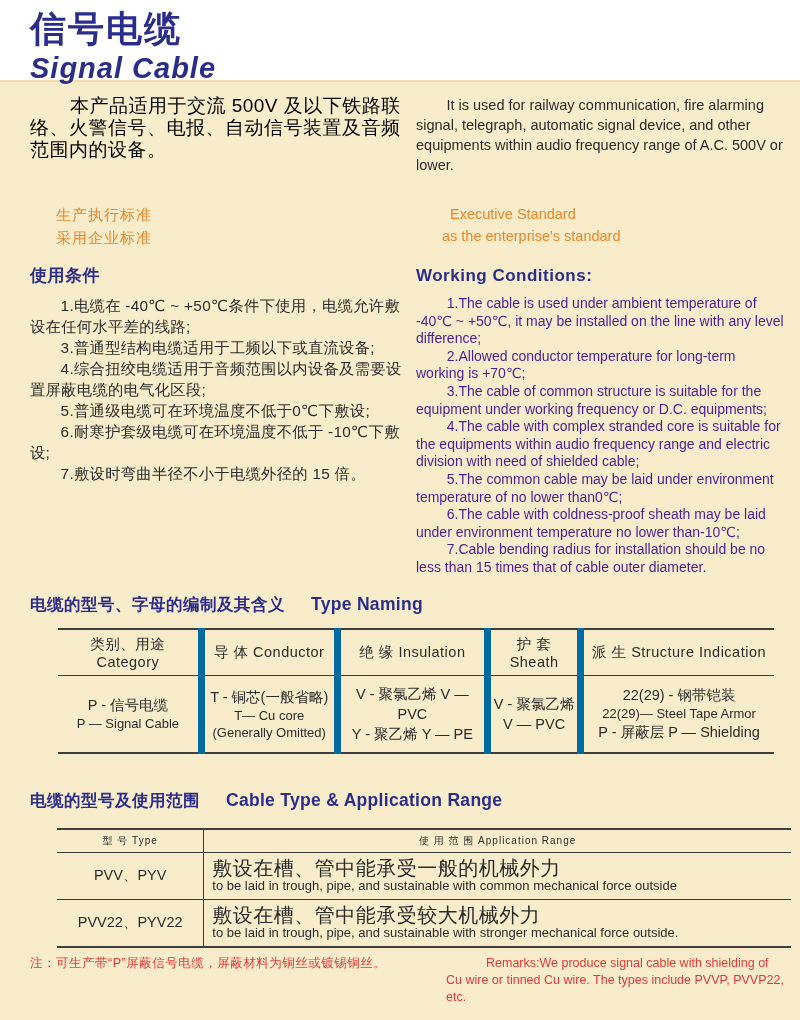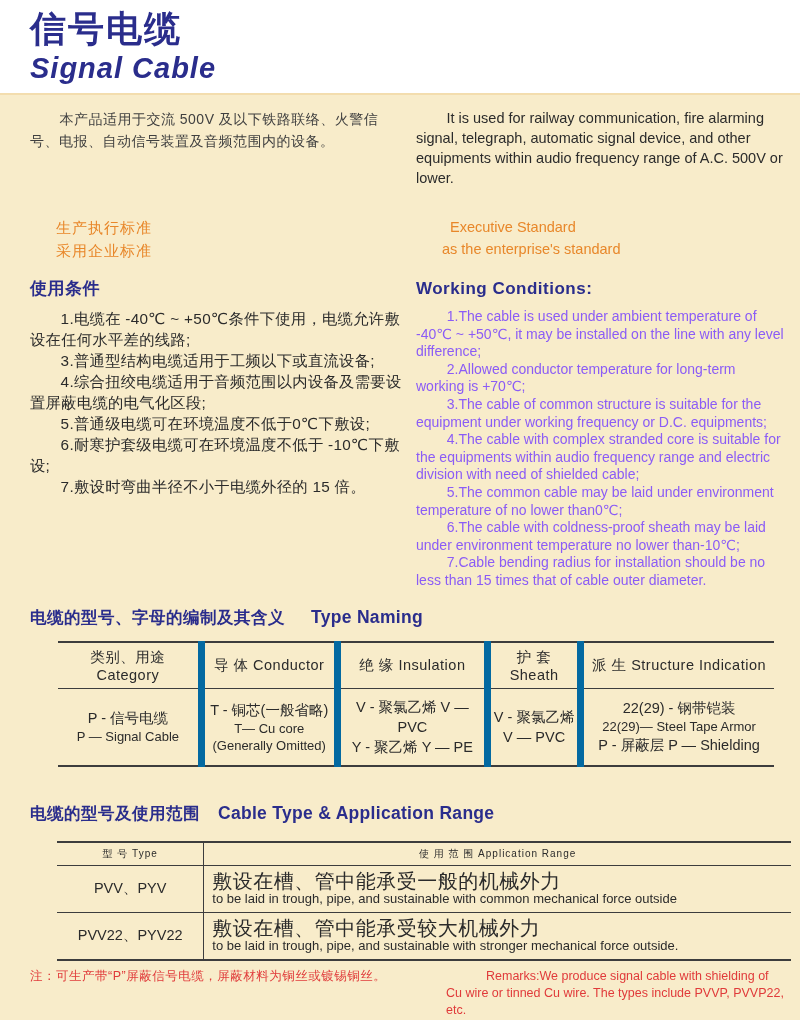--- a/index.html
+++ b/index.html
@@ -11,21 +11,21 @@
   .page{
     width:800px;height:1020px;
     background:#f8ecca;
     overflow:hidden;
     position:relative;
     box-sizing:border-box;
   }
   
   .header{
     background:#ffffff;
-    height:95px;
+    height:82px;
     box-sizing:border-box;
     padding:8px 0 0 30px;
     border-bottom:2px solid #f3ddae;
   }
   .title-zh{
     margin:0;
     color:#2a2d8c;
     font-size:36px;
     font-weight:bold;
     letter-spacing:2px;
@@ -37,49 +37,49 @@
     font-size:29px;
     font-weight:bold;
     font-style:italic;
     letter-spacing:1px;
     line-height:36px;
   }
   
   .content{padding:0 14px 0 30px;box-sizing:border-box;}
   .two-col{display:grid;grid-template-columns:372px 1fr;column-gap:14px;}
   p{margin:0;}
-  .zh-text{font-size:14px;line-height:22px;color:#404040;letter-spacing:0.5px;}
+  .zh-text{font-size:19px;line-height:22px;color:#000000;letter-spacing:0.5px;}
   .en-text{font-size:14.5px;line-height:20px;color:#2b2b2b;}
   .indent{text-indent:2.1em;}
   
   .intro-row{padding-top:13px;}
   
   .standards-row{margin-top:28px;}
   .standards-zh div{color:#e8872a;font-size:15px;line-height:23px;padding-left:26px;letter-spacing:1px;}
   .standards-en div{color:#e8872a;font-size:14.5px;line-height:22px;padding-left:26px;}
   .standards-en div:first-child{padding-left:34px;}
   
   .conditions-row{margin-top:16px;}
   h3.sec{
     margin:0 0 9px 0;
     color:#2a2d8c;
     font-size:17px;
     font-weight:bold;
     letter-spacing:0.5px;
     line-height:21px;
   }
   .cond-zh p{font-size:15.3px;line-height:21px;color:#2b2b2b;text-indent:2em;letter-spacing:0.3px;}
-  .cond-en p{font-size:14px;line-height:17.6px;color:#8b5cf6;text-indent:2.2em;}
+  .cond-en p{font-size:14px;line-height:17.6px;color:#4c1d95;text-indent:2.2em;}
   
   .pair-heading{margin:0;display:flex;align-items:baseline;}
   .pair-heading .zh{color:#2a2d8c;font-size:16.5px;font-weight:bold;letter-spacing:0.5px;}
   .pair-heading .en{color:#2a2d8c;font-size:17.5px;font-weight:bold;margin-left:26px;letter-spacing:0.3px;}
   .tn-heading{margin-top:17px;}
   .ct-heading{margin-top:36px;}
-  .ct-heading .en{margin-left:18px;}
+  .ct-heading .en{margin-left:26px;}
   
   table{border-collapse:collapse;color:#2b2b2b;}
   .t1{width:716px;margin:12px 0 0 28px;table-layout:fixed;}
   .t1 th,.t1 td{border-left:7px solid #0369a1;text-align:center;vertical-align:middle;}
   .t1 th:first-child,.t1 td:first-child{border-left:none;}
   .t1 thead tr{border-top:2px solid #3d3d3d;border-bottom:1px solid #3d3d3d;}
   .t1 tbody tr{border-bottom:2px solid #3d3d3d;}
   .t1 th{font-weight:normal;font-size:14.5px;padding:5px 2px;letter-spacing:0.5px;}
   .t1 td{padding:6px 2px;height:64px;}
   .t1 .cl{font-size:14.5px;line-height:20px;}

